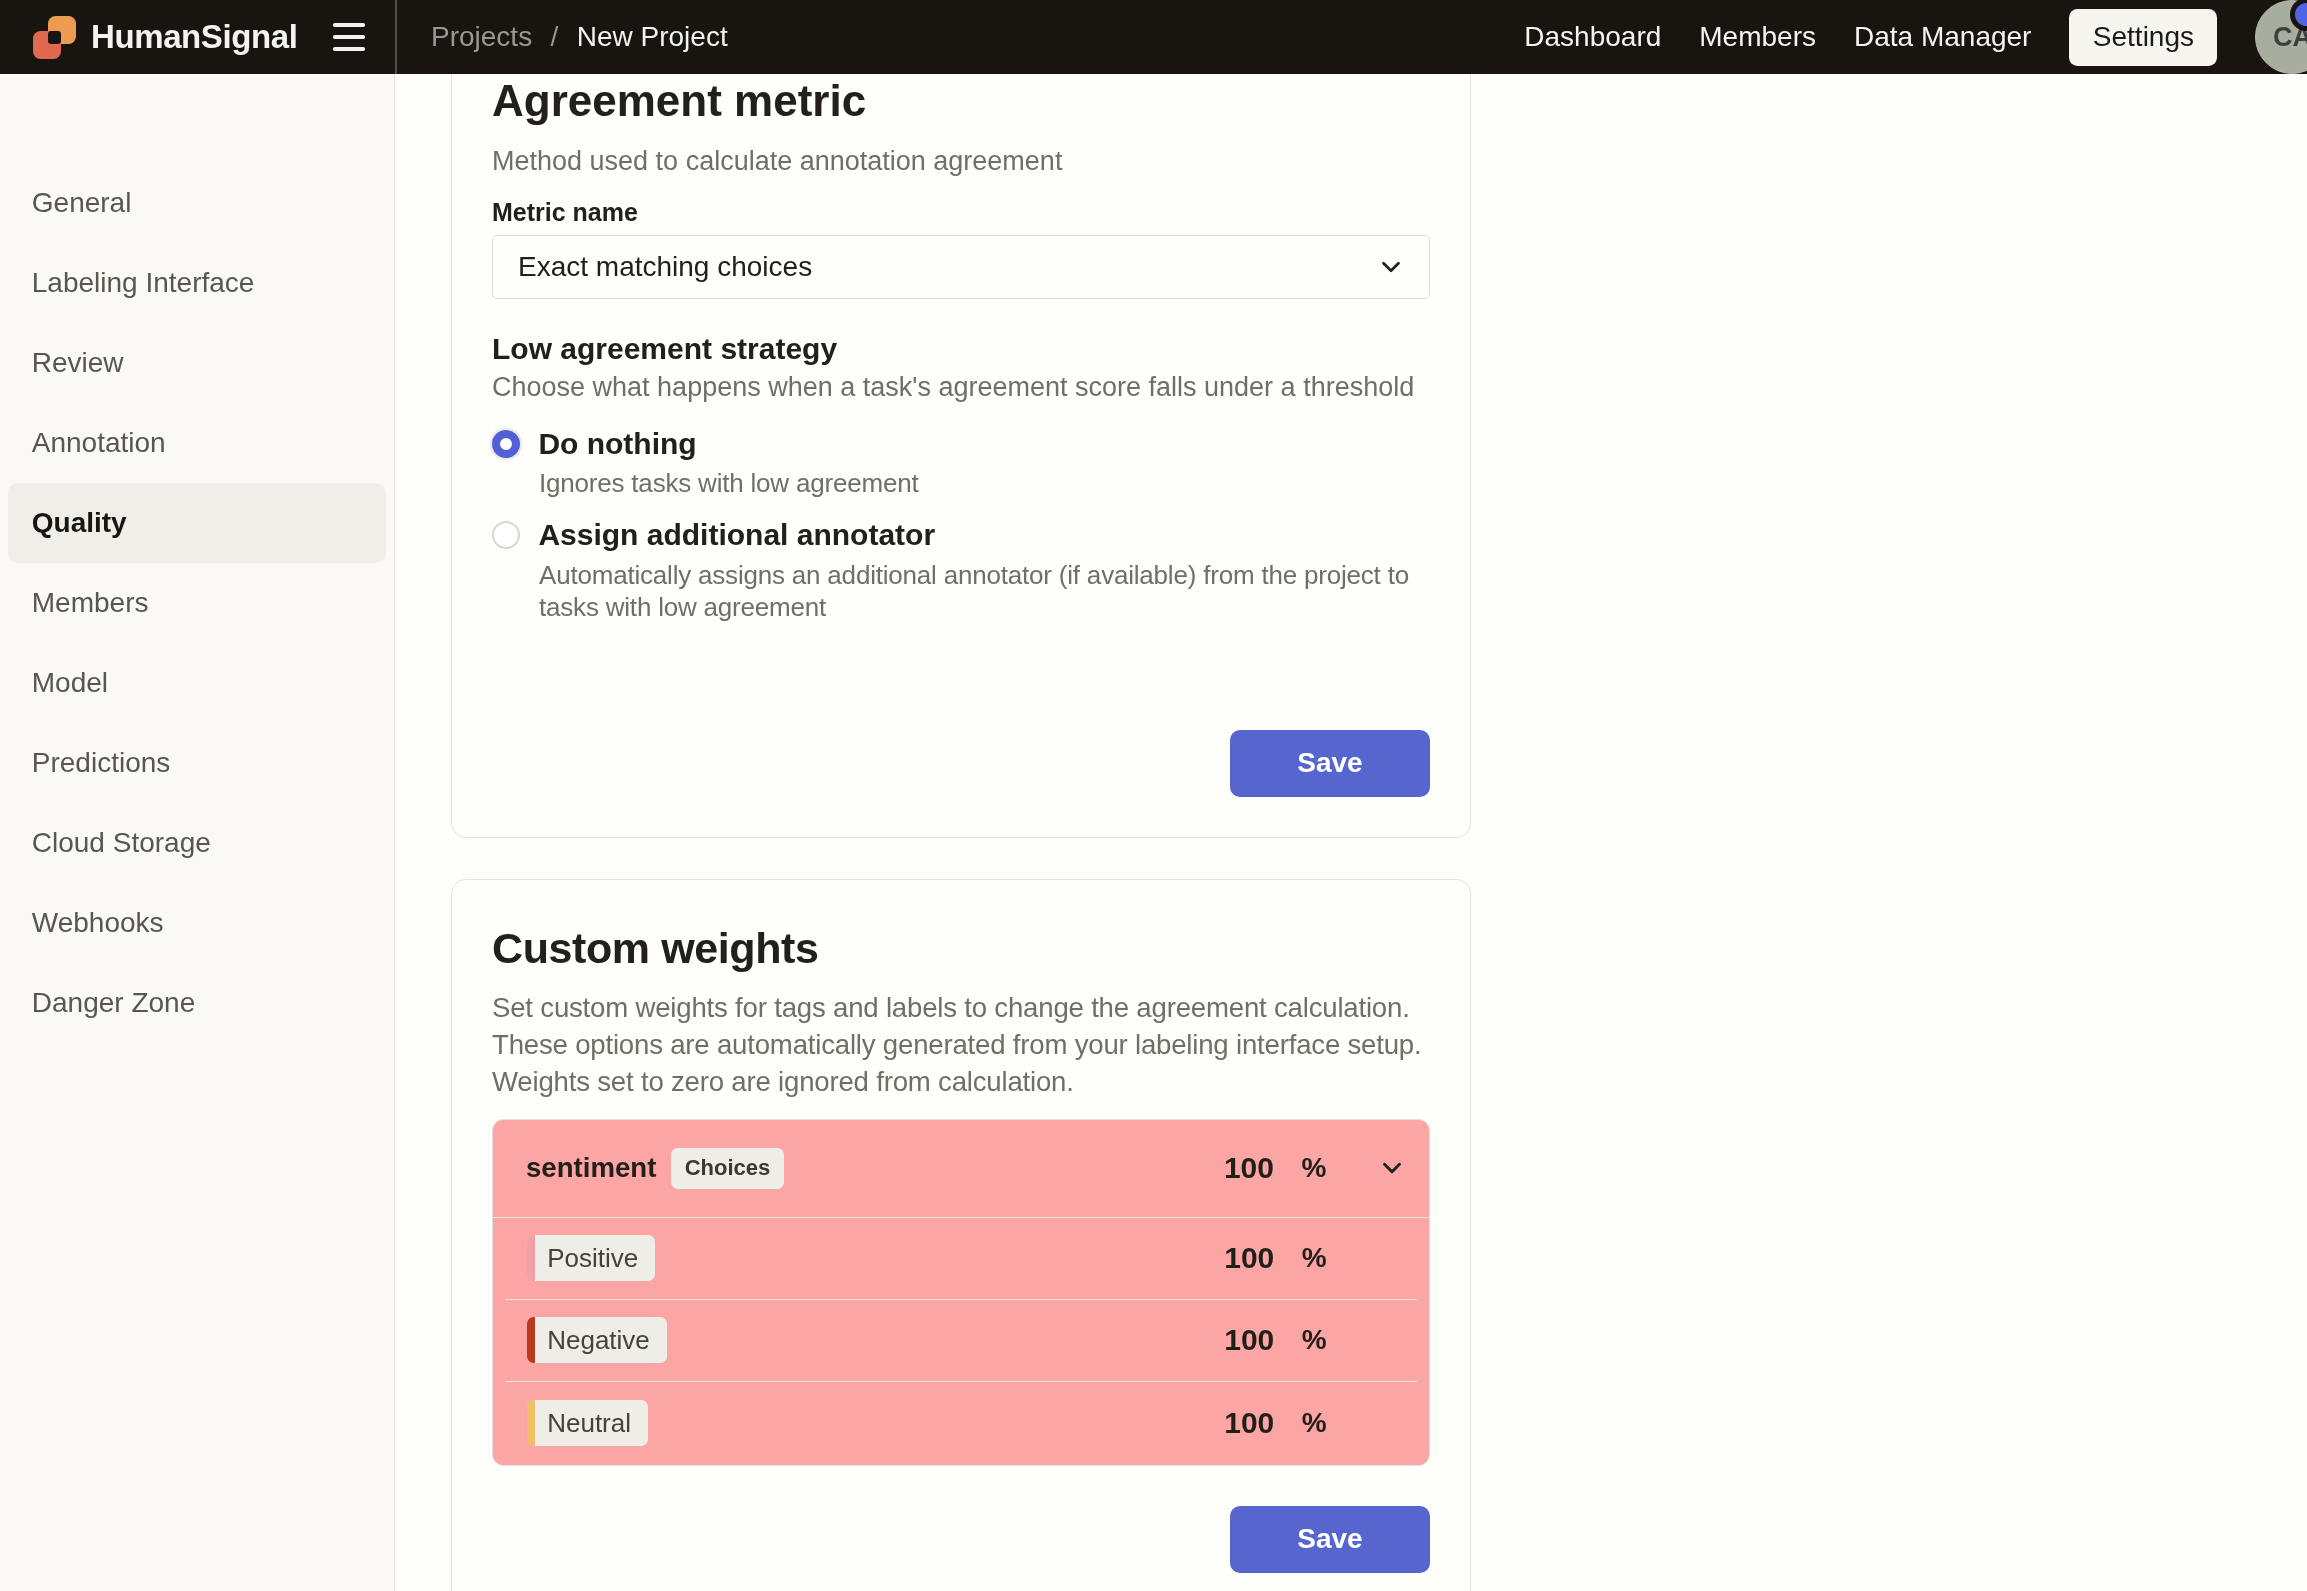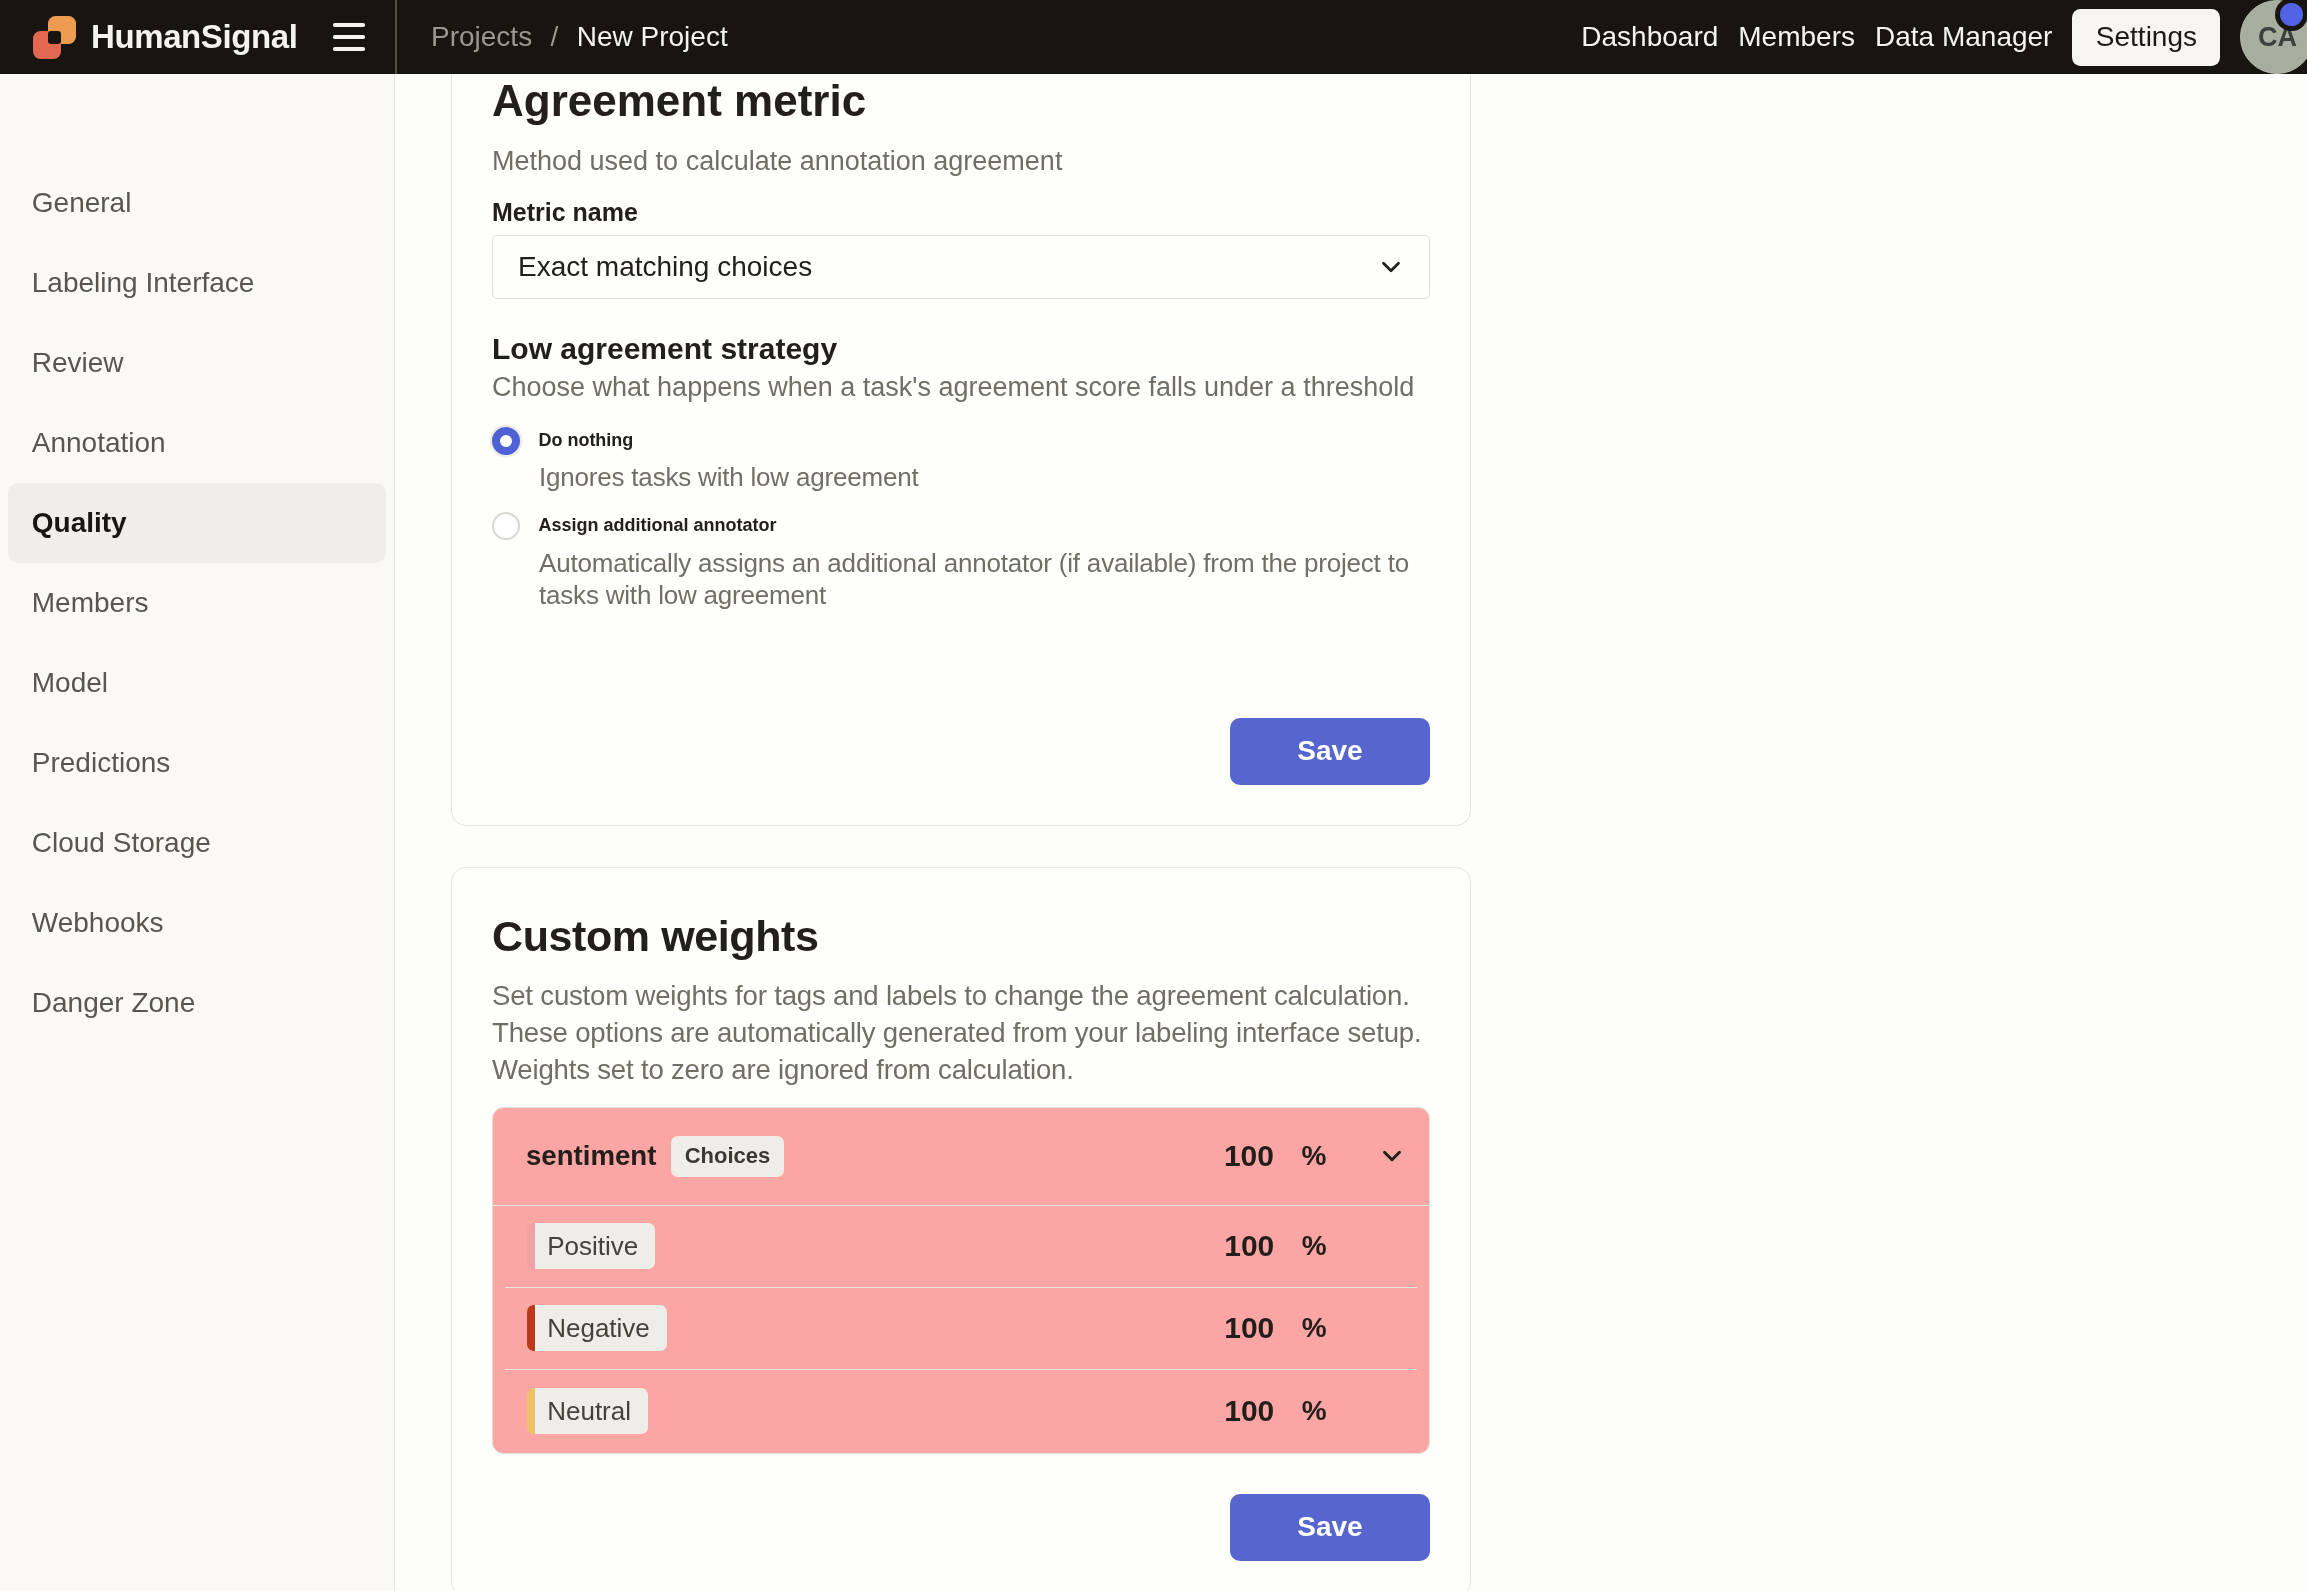--- a/index.html
+++ b/index.html
@@ -26,21 +26,21 @@
   .hamburger{
     position:absolute;left:333px;top:0;bottom:0;margin:auto;height:37px;width:37px;
     background:none;border:none;cursor:pointer;display:flex;flex-direction:column;justify-content:center;gap:7.5px;padding:0;
   }
   .hamburger span{display:block;width:32px;height:4.2px;background:#F5F3EF;border-radius:1.7px;}
   .topbar-divider{position:absolute;left:395px;top:0;bottom:0;width:1.7px;background:#54504A;}
   .breadcrumb{position:absolute;left:431px;display:flex;align-items:center;gap:18.4px;font-size:28px;}
   .breadcrumb a{color:#9C978E;text-decoration:none;cursor:pointer;}
   .breadcrumb .sep{color:#9C978E;}
   .breadcrumb .current{color:#F5F3EF;}
-  .top-nav{position:absolute;right:16px;display:flex;align-items:center;gap:20px;padding-right:0;}
+  .top-nav{position:absolute;right:1px;display:flex;align-items:center;gap:38px;padding-right:0;}
   .top-nav a{color:#F5F3EF;font-size:28px;text-decoration:none;cursor:pointer;}
   .top-nav a.active{
     background:#F6F5F0;color:#1C1916;border-radius:8.4px;
     padding:12.5px 23.4px;font-weight:500;
   }
   .avatar{
     position:relative;width:74px;height:74px;border-radius:50%;
     background:#A7AD9F;border:1.7px solid #B5BAAC;box-sizing:border-box;
     display:flex;align-items:center;justify-content:center;
     font-size:27px;font-weight:700;color:#3B413C;cursor:pointer;
@@ -87,21 +87,21 @@
   .chev{flex:none;color:#23201B;display:inline-flex;}
   .h-sub{font-size:30px;font-weight:700;line-height:35px;margin:32px 0 0 0;}
   .strategy-sub{font-size:27px;line-height:32px;margin-top:5px;}
 
   .option{margin-top:23.4px;}
   .option + .option{margin-top:18.4px;}
   .opt-row{display:flex;align-items:center;gap:18.4px;cursor:pointer;}
   .radio{width:28px;height:28px;border-radius:50%;box-sizing:border-box;background:#fff;flex:none;}
   .radio.checked{border:8.4px solid #5060D6;box-shadow:0 0 0 2.5px #EDECE6;}
   .radio.unchecked{border:2.5px solid #D9D7CF;}
-  .opt-label{font-size:18px;font-weight:700;color:#23201B;}
+  .opt-label{font-size:30px;font-weight:700;color:#23201B;}
   .opt-desc{font-size:26px;line-height:32px;letter-spacing:-0.2px;margin:6.7px 0 0 47px;max-width:884px;}
 
   .save-row{display:flex;justify-content:flex-end;}
   .save-row.first{margin-top:107px;}
   .save-row.second{margin-top:40px;}
   .save-btn{
     width:200px;height:67px;border:none;border-radius:10px;
     background:#5766CF;color:#FFFFFF;font-size:28px;font-weight:700;
     font-family:"Liberation Sans", sans-serif;cursor:pointer;
   }

